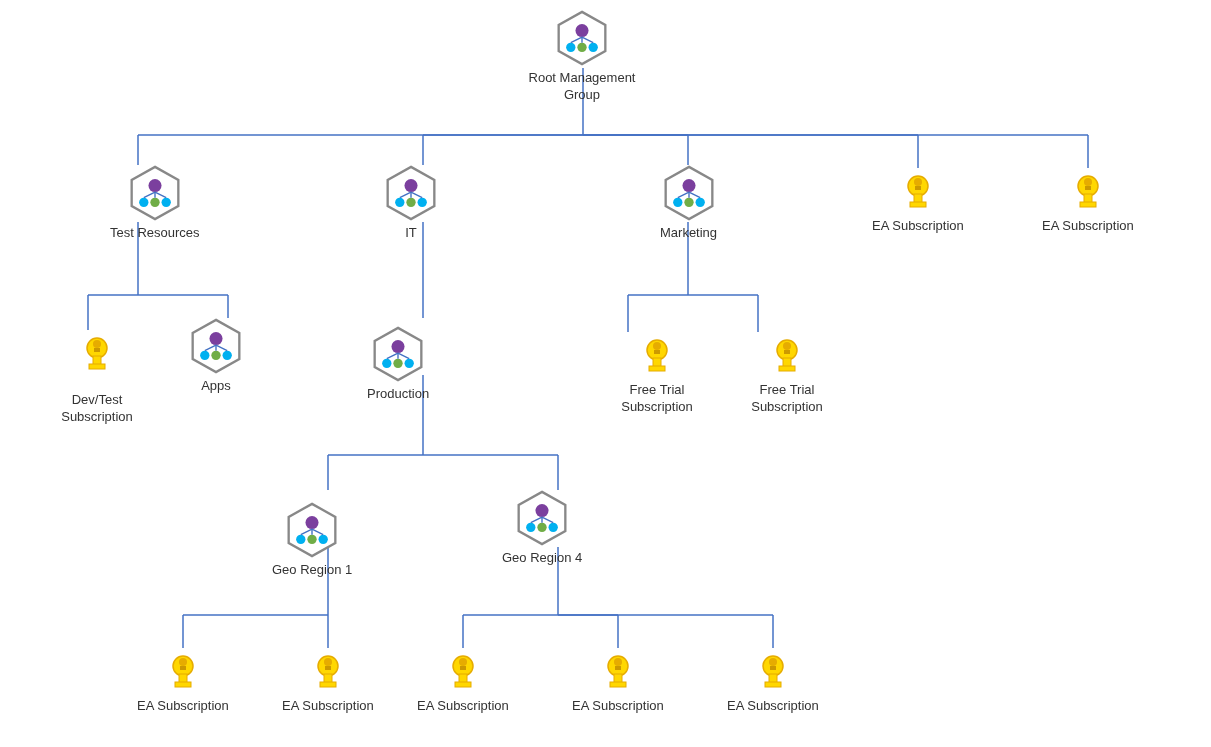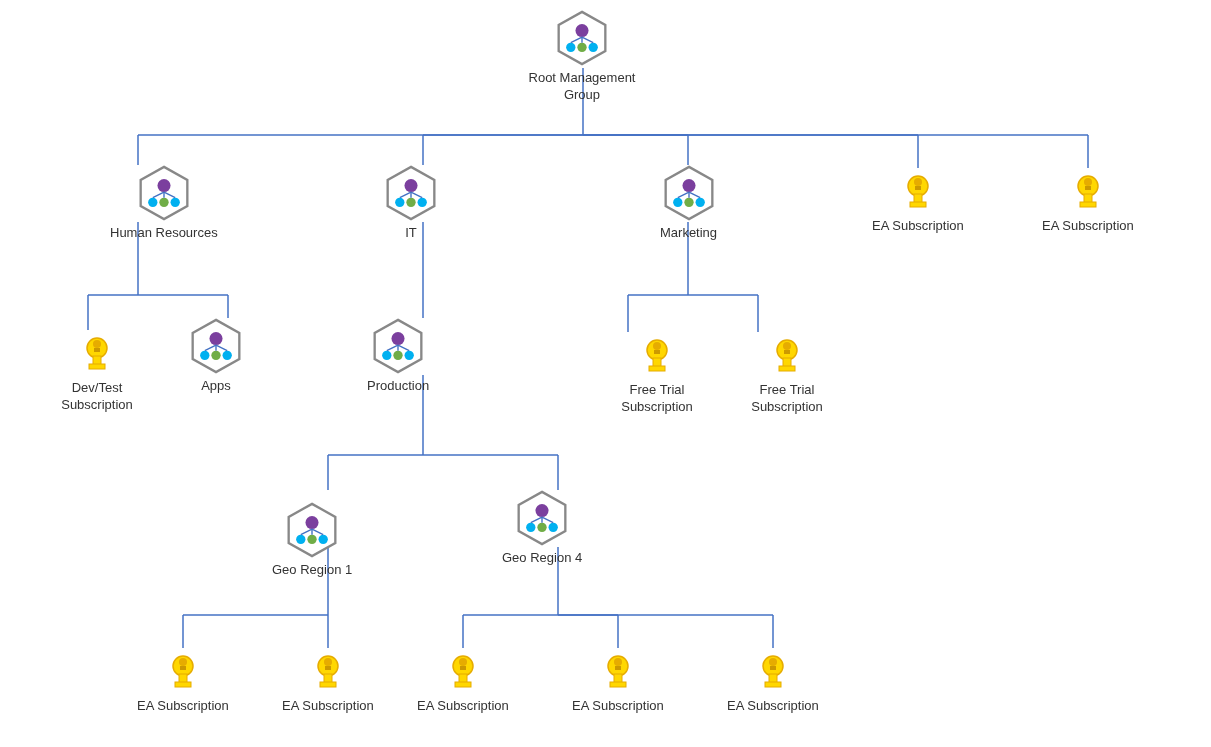--- a/index.html
+++ b/index.html
@@ -128,21 +128,21 @@
     <svg class="mg-icon" viewBox="0 0 60 60">
       <polygon points="30,2 55,16 55,44 30,58 5,44 5,16" fill="none" stroke="#888" stroke-width="2.5"></polygon>
       <circle cx="30" cy="22" r="7" fill="#7B3F9E"></circle>
       <circle cx="18" cy="40" r="5" fill="#00B0F0"></circle>
       <circle cx="30" cy="40" r="5" fill="#70AD47"></circle>
       <circle cx="42" cy="40" r="5" fill="#00B0F0"></circle>
       <line x1="30" y1="29" x2="18" y2="35" stroke="#555" stroke-width="1.5"></line>
       <line x1="30" y1="29" x2="30" y2="35" stroke="#555" stroke-width="1.5"></line>
       <line x1="30" y1="29" x2="42" y2="35" stroke="#555" stroke-width="1.5"></line>
     </svg>
-    <div class="node-label">Human Resources</div>
+    <div class="node-label">Test Resources</div>
   </div>
 
   <div class="node" style="left:383px; top:165px;">
     <svg class="mg-icon" viewBox="0 0 60 60">
       <polygon points="30,2 55,16 55,44 30,58 5,44 5,16" fill="none" stroke="#888" stroke-width="2.5"></polygon>
       <circle cx="30" cy="22" r="7" fill="#7B3F9E"></circle>
       <circle cx="18" cy="40" r="5" fill="#00B0F0"></circle>
       <circle cx="30" cy="40" r="5" fill="#70AD47"></circle>
       <circle cx="42" cy="40" r="5" fill="#00B0F0"></circle>
       <line x1="30" y1="29" x2="18" y2="35" stroke="#555" stroke-width="1.5"></line>
@@ -181,21 +181,21 @@
     <svg class="sub-icon" viewBox="0 0 46 46">
       <circle cx="23" cy="18" r="10" fill="#FFD700" stroke="#E6AC00" stroke-width="1.5"></circle>
       <rect x="19" y="26" width="8" height="12" fill="#FFD700" stroke="#E6AC00" stroke-width="1"></rect>
       <rect x="15" y="34" width="16" height="5" fill="#FFD700" stroke="#E6AC00" stroke-width="1"></rect>
       <circle cx="23" cy="14" r="4" fill="#E6AC00"></circle>
       <rect x="20" y="18" width="6" height="4" fill="#CC9900"></rect>
     </svg>
     <div class="node-label">EA Subscription</div>
   </div>
 
-  <div class="node" style="left:42px; top:330px;">
+  <div class="node" style="left:42px; top:330px;gap:12px;">
     <svg class="sub-icon" viewBox="0 0 46 46">
       <circle cx="23" cy="18" r="10" fill="#FFD700" stroke="#E6AC00" stroke-width="1.5"></circle>
       <rect x="19" y="26" width="8" height="12" fill="#FFD700" stroke="#E6AC00" stroke-width="1"></rect>
       <rect x="15" y="34" width="16" height="5" fill="#FFD700" stroke="#E6AC00" stroke-width="1"></rect>
       <circle cx="23" cy="14" r="4" fill="#E6AC00"></circle>
       <rect x="20" y="18" width="6" height="4" fill="#CC9900"></rect>
     </svg>
     <div class="node-label">Dev/Test Subscription</div>
   </div>
 
@@ -206,21 +206,21 @@
       <circle cx="18" cy="40" r="5" fill="#00B0F0"></circle>
       <circle cx="30" cy="40" r="5" fill="#70AD47"></circle>
       <circle cx="42" cy="40" r="5" fill="#00B0F0"></circle>
       <line x1="30" y1="29" x2="18" y2="35" stroke="#555" stroke-width="1.5"></line>
       <line x1="30" y1="29" x2="30" y2="35" stroke="#555" stroke-width="1.5"></line>
       <line x1="30" y1="29" x2="42" y2="35" stroke="#555" stroke-width="1.5"></line>
     </svg>
     <div class="node-label">Apps</div>
   </div>
 
-  <div class="node" style="left:367px; top:318px;">
+  <div class="node" style="left:367px; top:326px;">
     <svg class="mg-icon" viewBox="0 0 60 60">
       <polygon points="30,2 55,16 55,44 30,58 5,44 5,16" fill="none" stroke="#888" stroke-width="2.5"></polygon>
       <circle cx="30" cy="22" r="7" fill="#7B3F9E"></circle>
       <circle cx="18" cy="40" r="5" fill="#00B0F0"></circle>
       <circle cx="30" cy="40" r="5" fill="#70AD47"></circle>
       <circle cx="42" cy="40" r="5" fill="#00B0F0"></circle>
       <line x1="30" y1="29" x2="18" y2="35" stroke="#555" stroke-width="1.5"></line>
       <line x1="30" y1="29" x2="30" y2="35" stroke="#555" stroke-width="1.5"></line>
       <line x1="30" y1="29" x2="42" y2="35" stroke="#555" stroke-width="1.5"></line>
     </svg>

